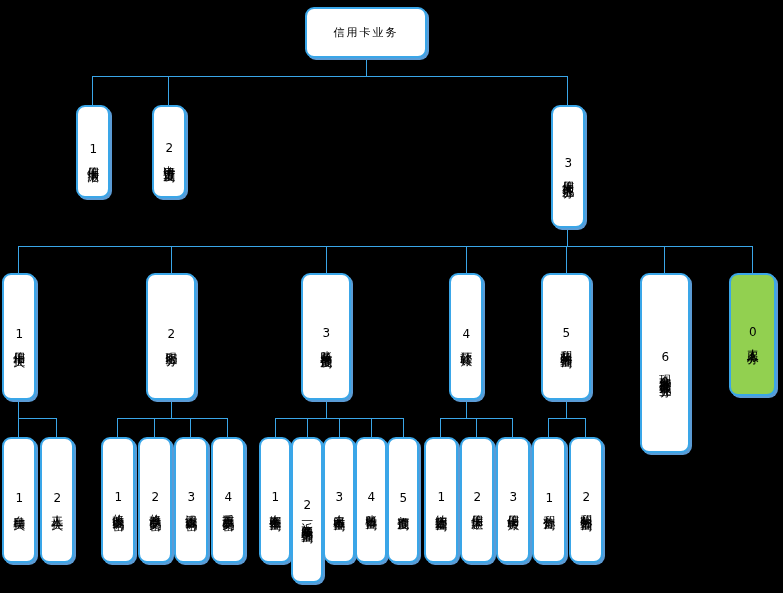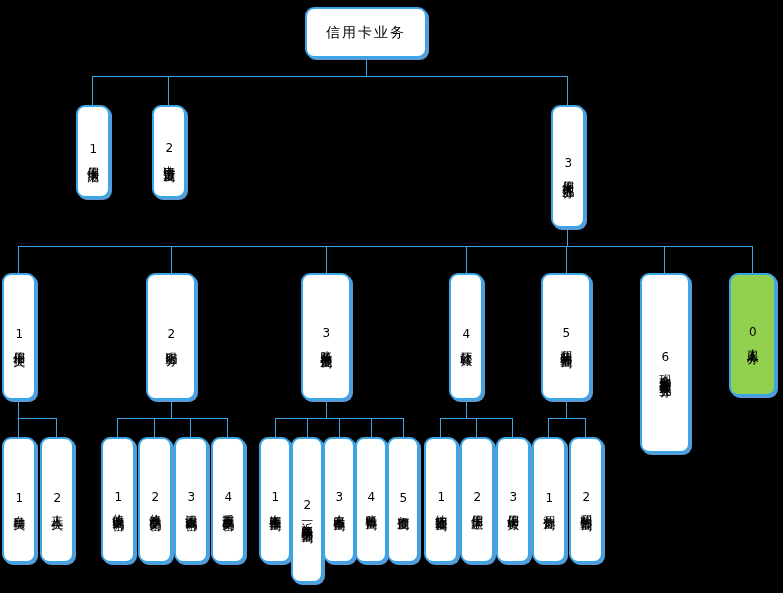--- a/index.html
+++ b/index.html
@@ -26,21 +26,21 @@
     text-orientation:upright;
     white-space:nowrap;
     letter-spacing:1px;
     font-size:12px;
     line-height:1.05;
     color:#000;
   }
   .node.root .vtext{
     writing-mode:horizontal-tb;
     text-orientation:mixed;
-    font-size:14px;
+    font-size:11px;
     letter-spacing:2px;
   }
 
   
   .hline{position:absolute;height:1px;background:#3aa6e8;}
   .vline{position:absolute;width:1px;background:#3aa6e8;}
 </style>
 </head>
 <body>
 

